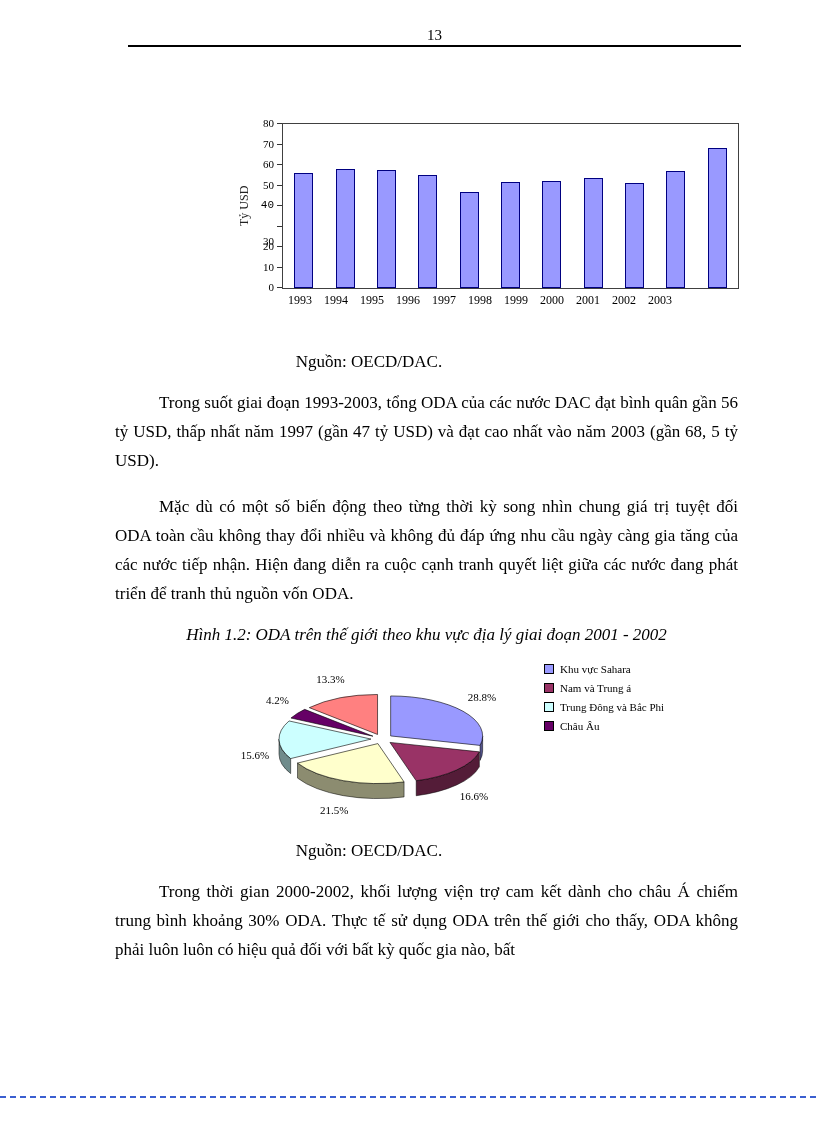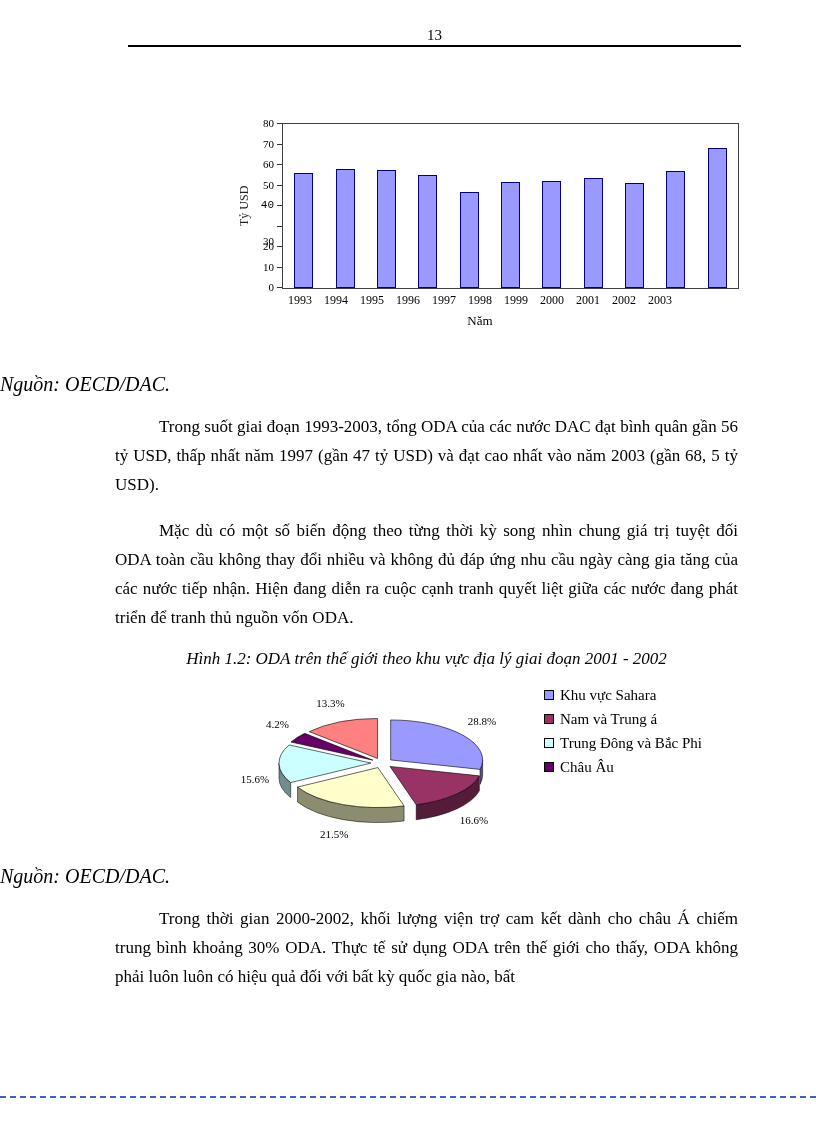--- a/index.html
+++ b/index.html
@@ -30,21 +30,21 @@
   .bc-plot {
     width:457px; height:166px; border:1px solid #404040; background:#fff;
     display:flex; align-items:flex-end; justify-content:space-around;
   }
   .bc-bar { width:19px; border-style:solid; border-width:1px; }
   .bc-xaxis { display:flex; justify-content:space-around; margin-top:4px; font-size:12px; }
   .bc-xtick { width:41px; text-align:center; }
   .bc-xtitle { text-align:center; font-size:13px; margin-top:5px; }
   
   .source-note {
-    font-style:italic; font-size:20px; text-align:left;
+    font-size:17px; text-align:center;
     margin:44px 78px 0 0;
   }
   .source-note-2 { margin-top:10px; }
   
   .para {
     font-size:17px; line-height:1.72; text-align:justify;
     margin:16px 78px 0 115px; text-indent:44px;
   }
   .figure-title {
     font-size:17px; font-weight:normal; font-style:italic;
@@ -53,21 +53,21 @@
   
   .pie-block { display:flex; align-items:flex-start; margin:10px 0 0 222px; }
   .pie-svg { flex:0 0 auto; }
   .pie-label { font-size:11px; font-family:"Liberation Serif", serif; }
   .pie-legend { margin-top:8px; width:280px; }
   .legend-item { display:flex; align-items:center; margin-bottom:7px; }
   .legend-swatch {
     display:inline-block; width:10px; height:10px;
     border:1px solid #000; margin-right:6px; flex:0 0 auto;
   }
-  .legend-label { font-size:15px; white-space:nowrap; }
+  .legend-label { font-size:11px; white-space:nowrap; }
   
   .page-bottom-rule {
     position:absolute; left:0; right:0; top:1096px;
     border-top:2px dashed #3b5fd0;
   }
 </style>
 </head>
 <body>
 
 <div class="page-header">
@@ -117,21 +117,20 @@
           <div class="bc-xtick">1995</div>
           <div class="bc-xtick">1996</div>
           <div class="bc-xtick">1997</div>
           <div class="bc-xtick">1998</div>
           <div class="bc-xtick">1999</div>
           <div class="bc-xtick">2000</div>
           <div class="bc-xtick">2001</div>
           <div class="bc-xtick">2002</div>
           <div class="bc-xtick">2003</div>
         </div>
-      <div class="bc-xtitle">Năm</div>
     </div>
   </div>
 </div>
 
 <div class="source-note">Nguồn: OECD/DAC.</div>
 
 <p class="para">Trong suốt giai đoạn 1993-2003, tổng ODA của các nước DAC đạt bình quân gần 56 tỷ USD, thấp nhất năm 1997 (gần 47 tỷ USD) và đạt cao nhất vào năm 2003 (gần 68, 5 tỷ USD).</p>
 
 <p class="para">Mặc dù có một số biến động theo từng thời kỳ song nhìn chung giá trị tuyệt đối ODA toàn cầu không thay đổi nhiều và không đủ đáp ứng nhu cầu ngày càng gia tăng của các nước tiếp nhận. Hiện đang diễn ra cuộc cạnh tranh quyết liệt giữa các nước đang phát triển để tranh thủ nguồn vốn ODA.</p>
 

